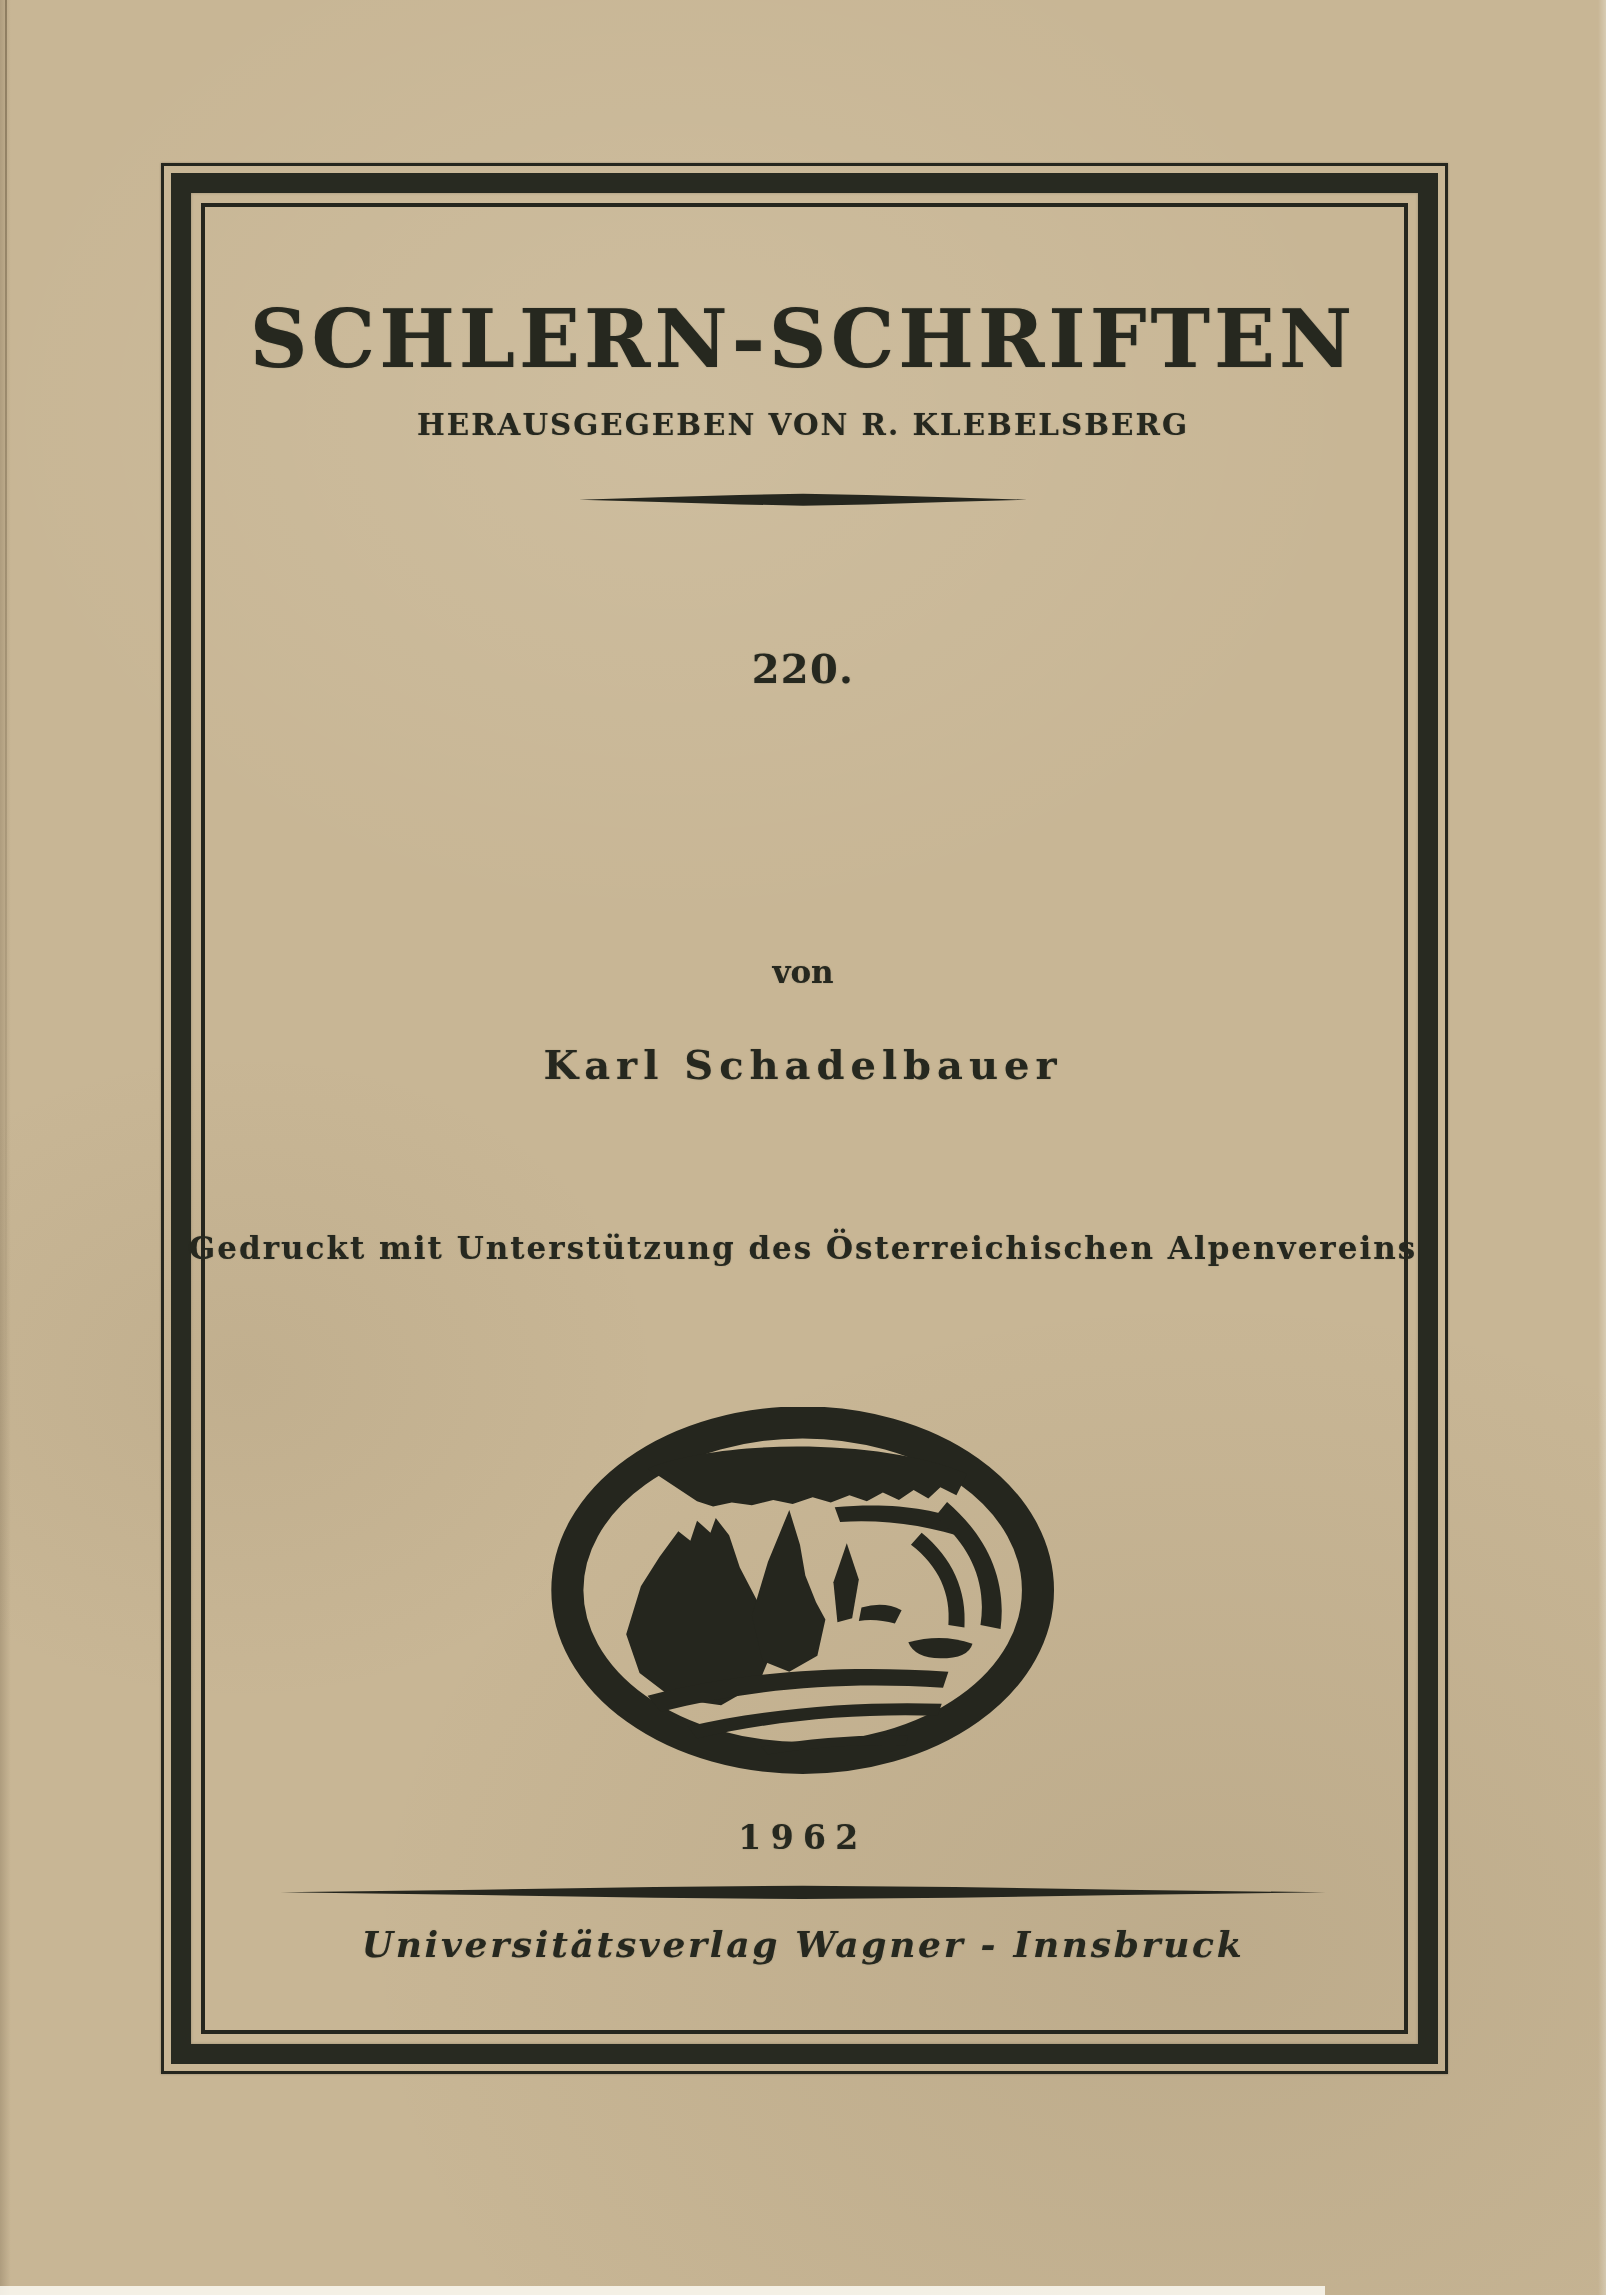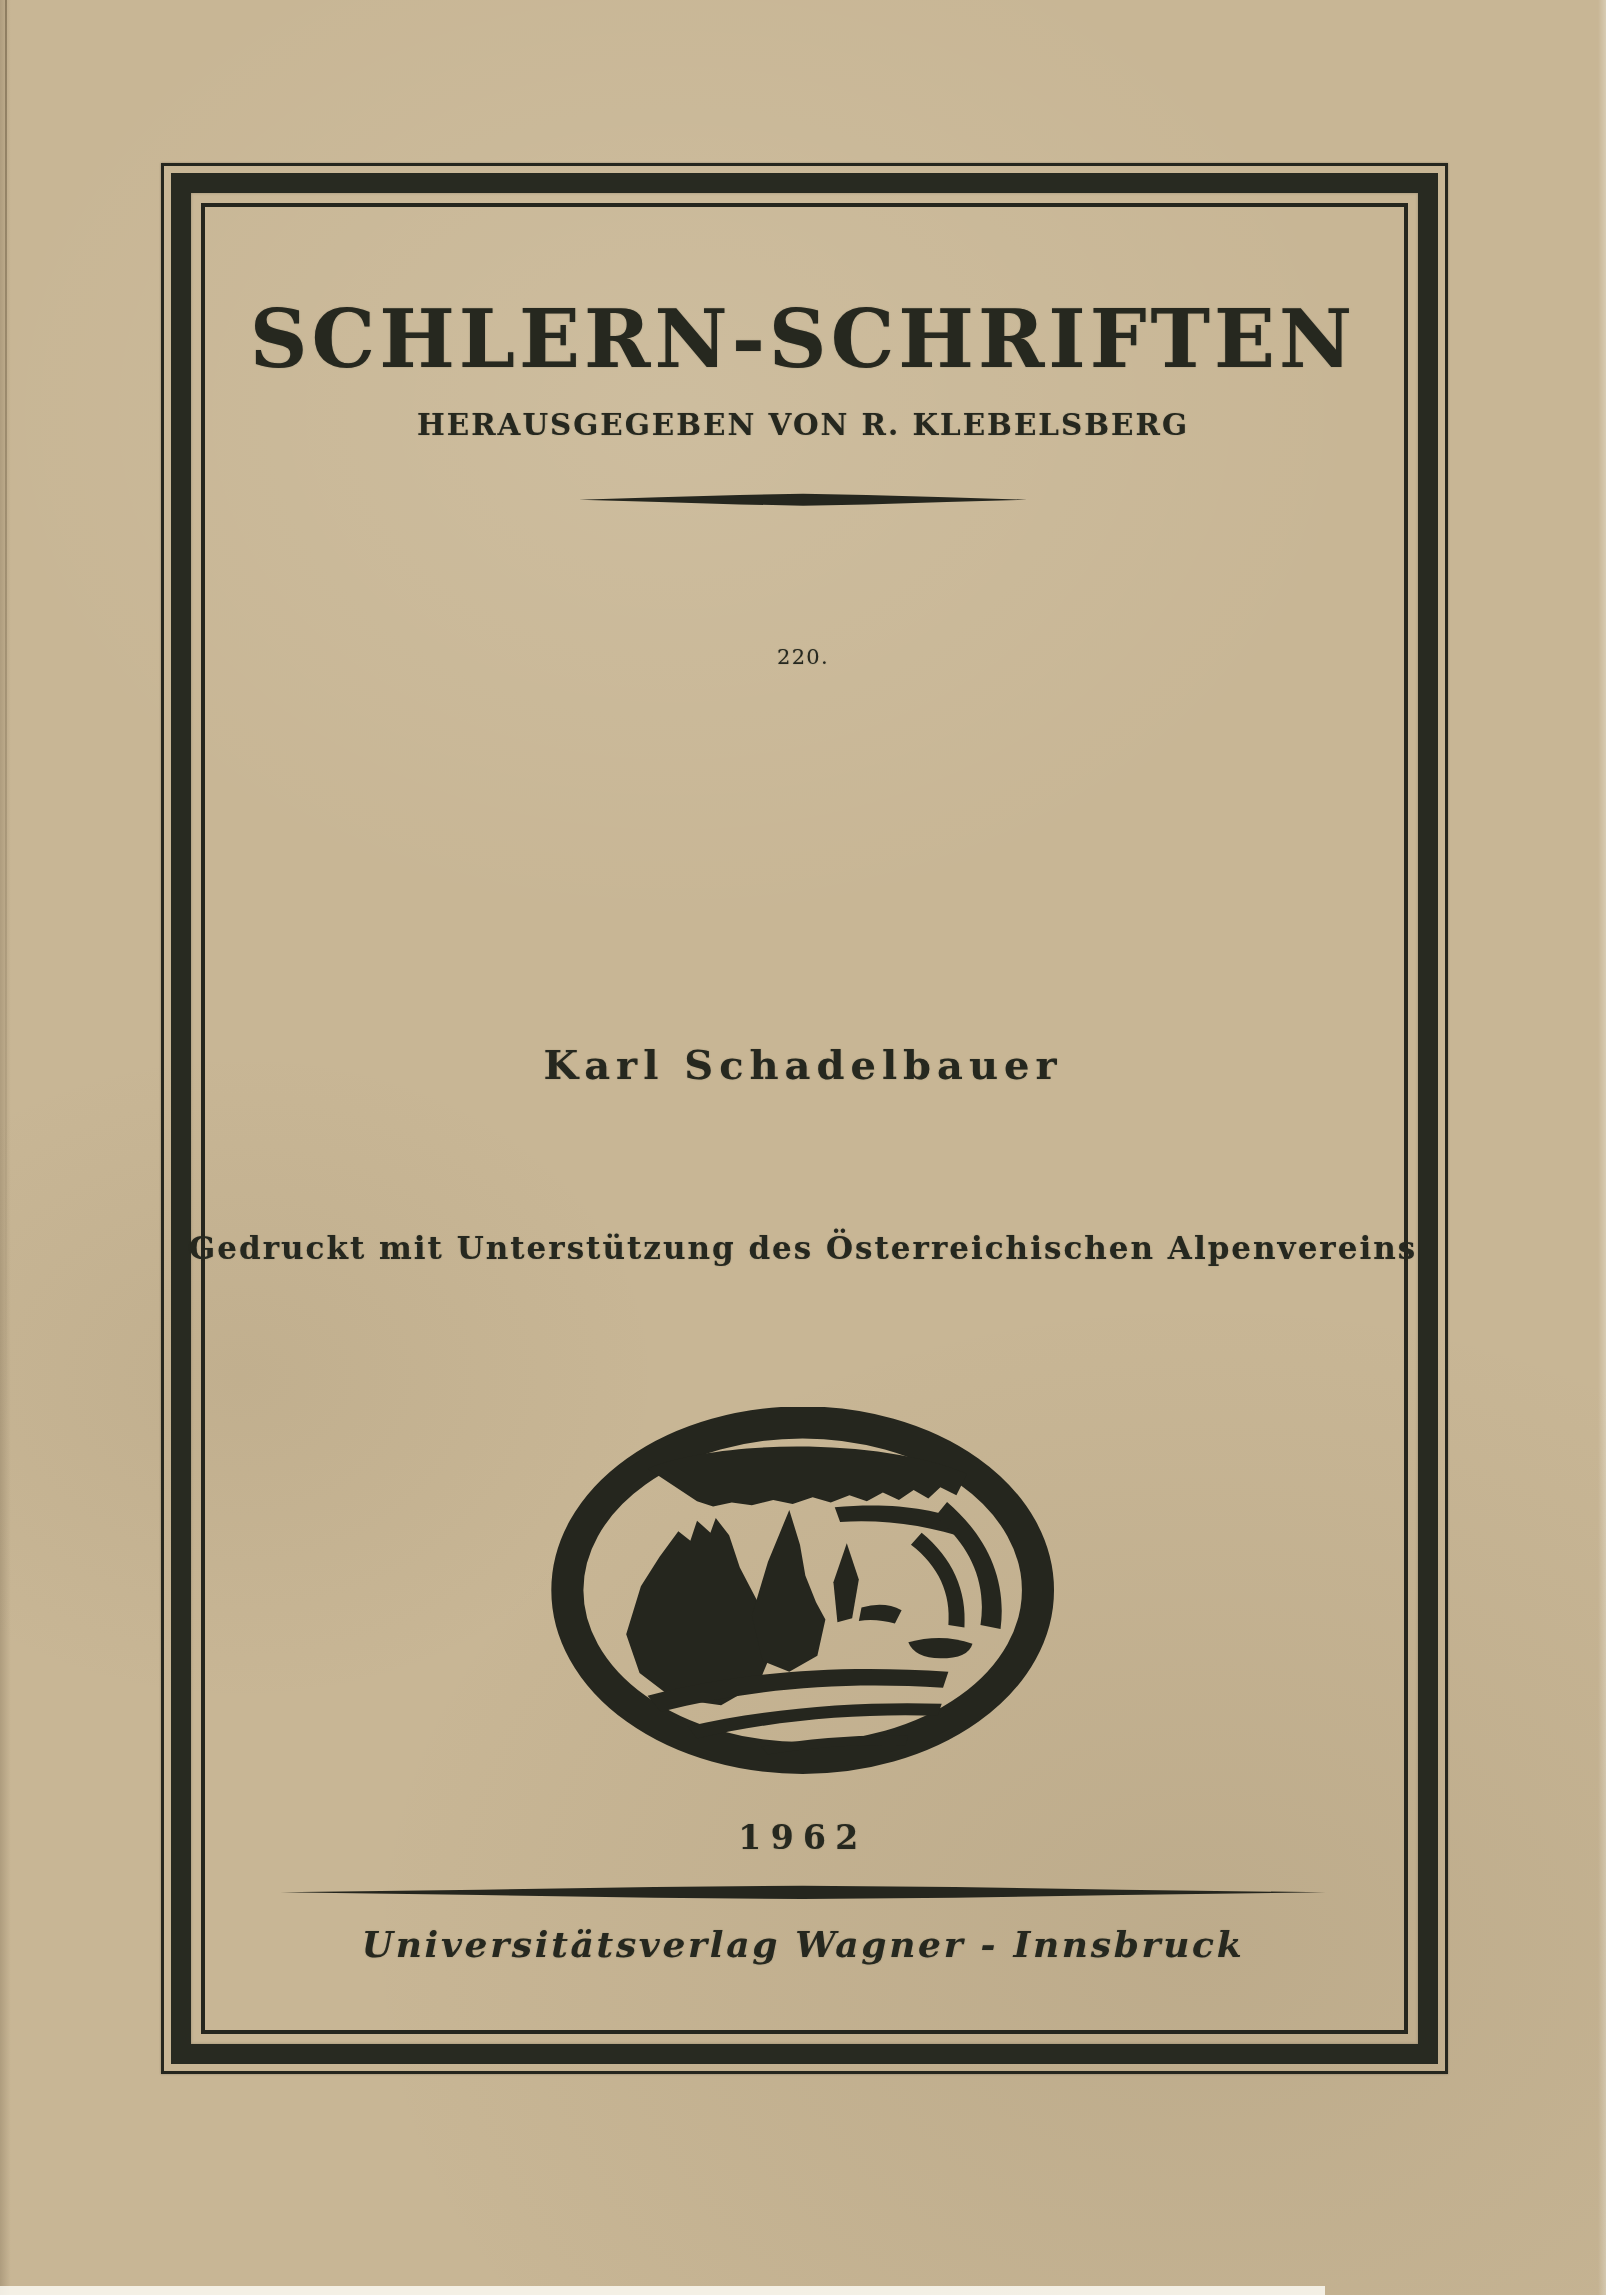--- a/index.html
+++ b/index.html
@@ -44,21 +44,21 @@
     position: absolute; inset: 10px;
     border: 4px solid #25261e; box-sizing: border-box;
   }
   .line {
     position: absolute; left: 0; width: 100%;
     text-align: center; white-space: nowrap;
     text-shadow: 0 0 1.3px rgba(40,42,33,0.35);
   }
   .series-title    { top: 292px;  font-size: 80px; font-weight: bold; letter-spacing: 4px; }
   .series-editor   { top: 407px;  font-size: 29.4px;  font-weight: bold; letter-spacing: 2px; }
-  .volume-number   { top: 645px;  font-size: 21px;  font-weight: normal; letter-spacing: 1.3px; }
+  .volume-number   { top: 645px;  font-size: 40px;  font-weight: bold; letter-spacing: 1.3px; }
   .main-title      { top: 816px; font-size: 70px; font-weight: bold; letter-spacing: 1.3px; }
   .byline          { top: 954px; font-size: 31px;  font-weight: bold; }
   .author          { top: 1041px; font-size: 40px;  font-weight: bold; letter-spacing: 6px; }
   .support-note    { top: 1230px; font-size: 31px;  font-weight: bold; letter-spacing: 2px; }
   .year            { top: 1818px; font-size: 33px;  font-weight: bold; letter-spacing: 9.4px; }
   .publisher       { top: 1923px; font-size: 36px;  font-weight: bold; letter-spacing: 2.7px; font-style: italic; }
   .rule-small { position: absolute; top: 493px; left: 50%; transform: translateX(-50%); }
   .rule-long  { position: absolute; top: 1885px; left: 50%; transform: translateX(-50%); }
   .emblem { position: absolute; left: 547px; top: 1407px; }
   .rule-fill { fill: #25261e; }
@@ -83,20 +83,21 @@
 
   <div class="rule-small">
     <svg width="448" height="13.4" viewBox="0 0 670 20" aria-hidden="true">
       <polygon class="rule-fill" points="0,10 120,6.5 240,3 335,1 430,3 550,6.5 670,10 550,13.5 430,17 335,19 240,17 120,13.5"></polygon>
     </svg>
   </div>
 
   <div class="line volume-number">220.</div>
 
 
+  <div class="line byline">von</div>
 
   <div class="line support-note">Gedruckt mit Unterstützung des Österreichischen Alpenvereins</div>
 
   <div class="line author">Karl Schadelbauer</div>
 
   <div class="emblem">
     <svg width="512" height="369" viewBox="0 0 765 552" aria-hidden="true">
       <g fill="#25261e" stroke="none">
 
         <ellipse cx="382" cy="274" rx="352" ry="251" fill="none" stroke="#25261e" stroke-width="48"></ellipse>

